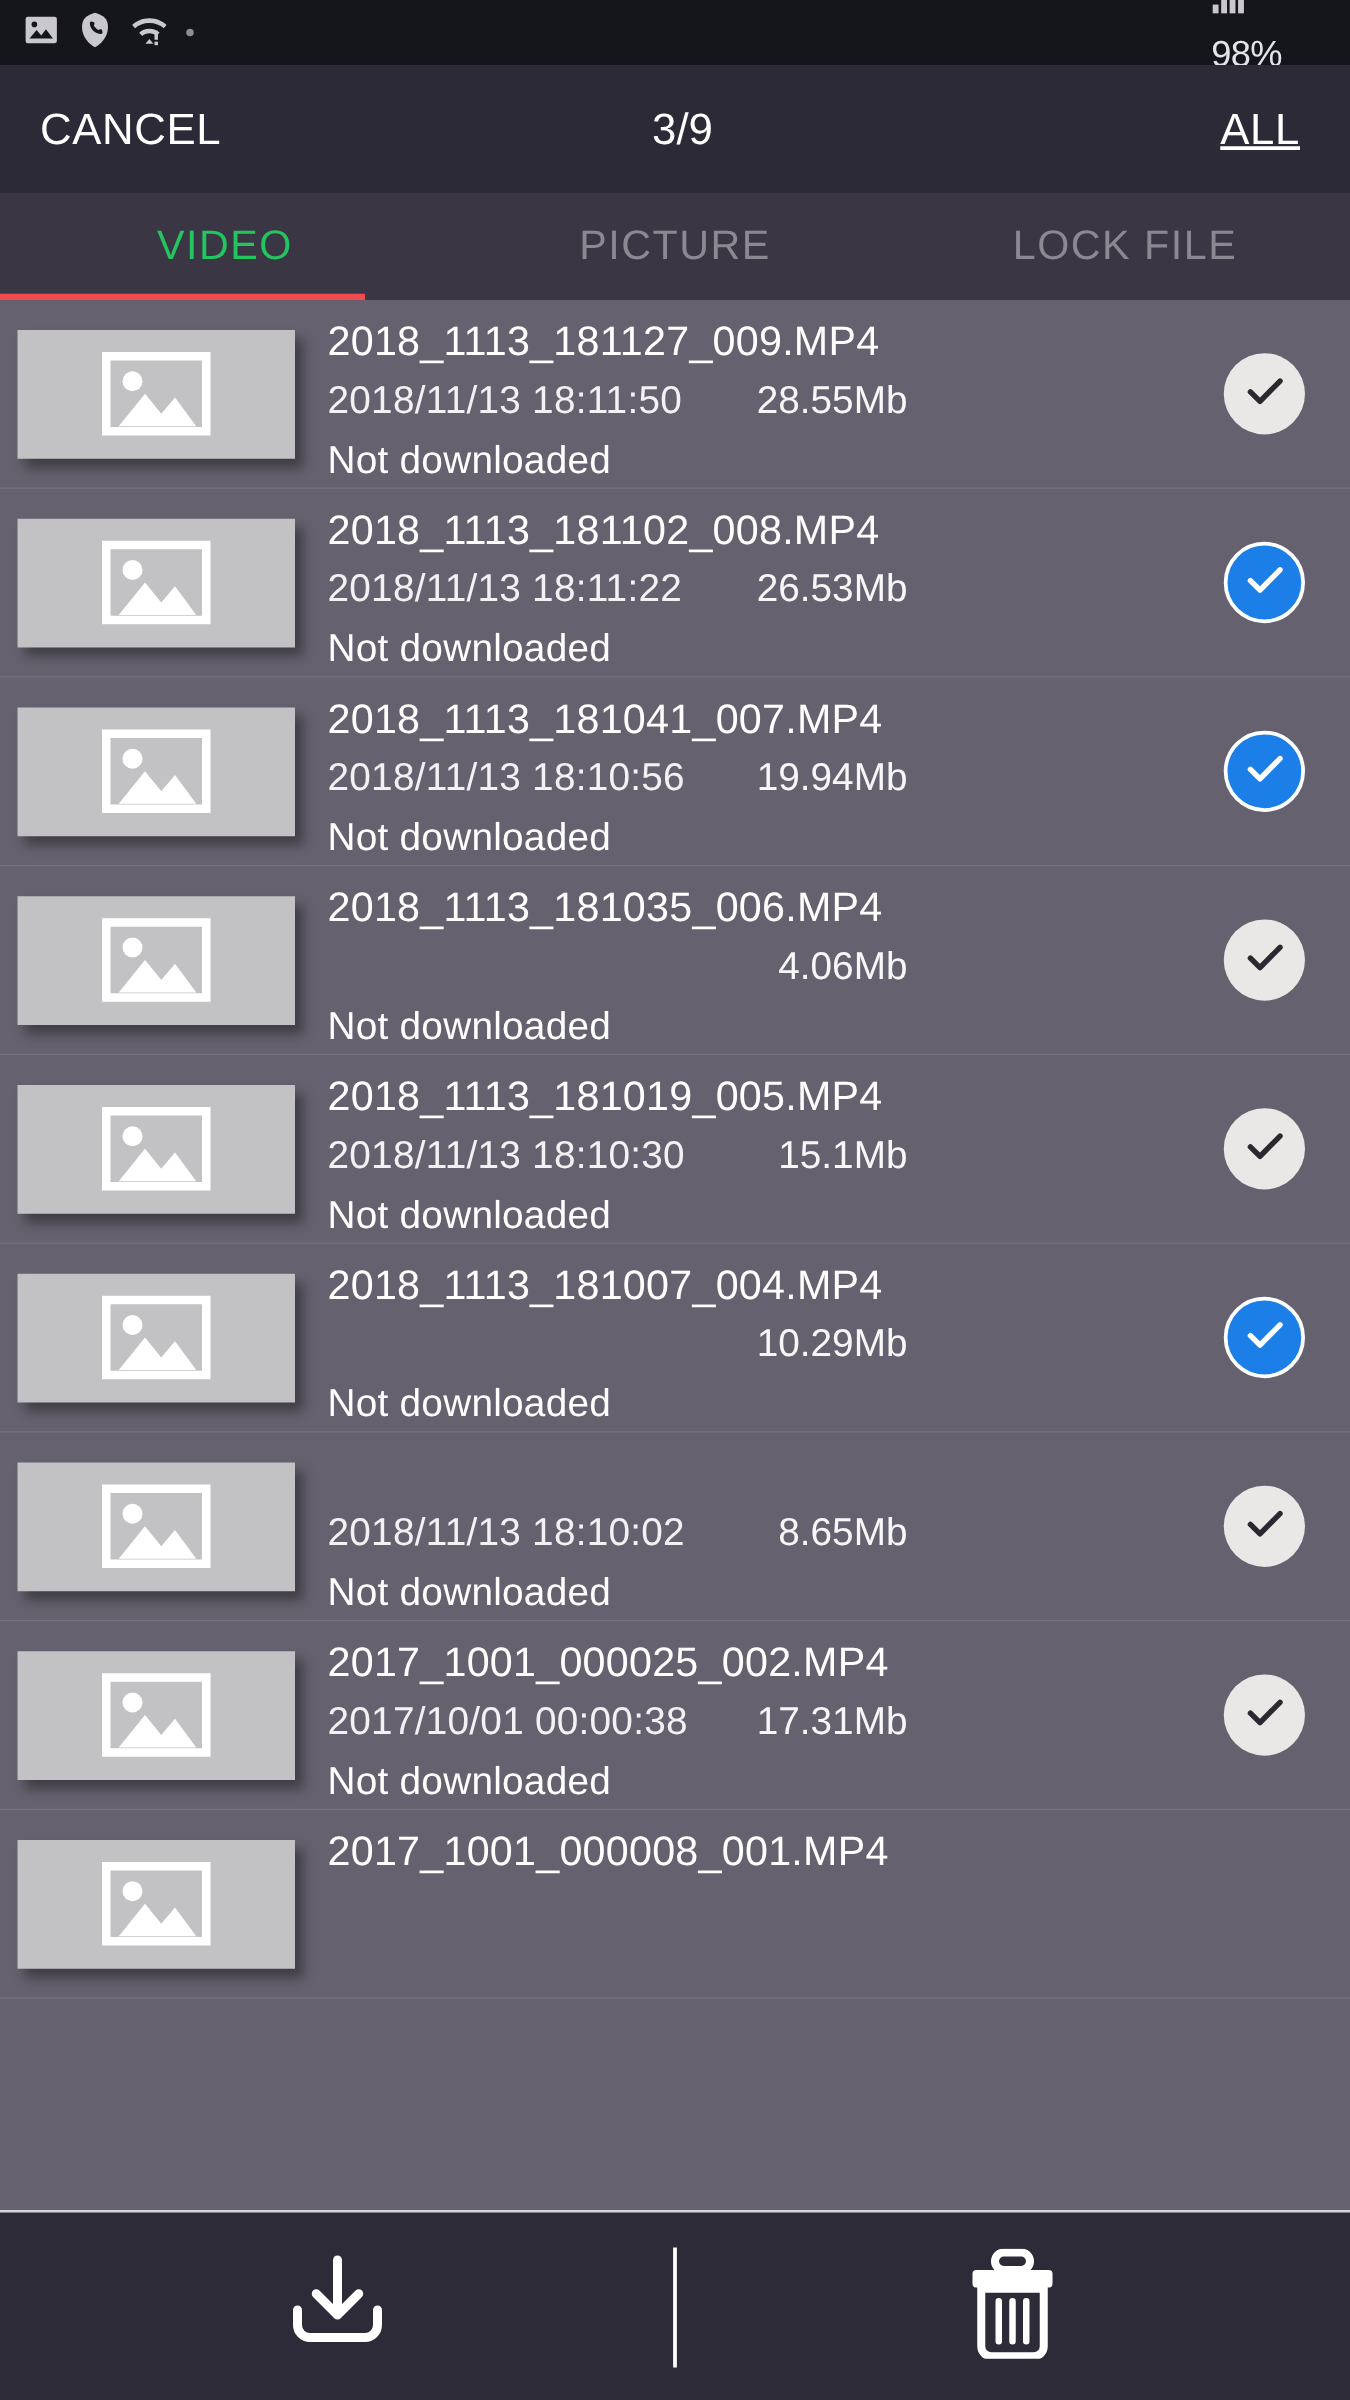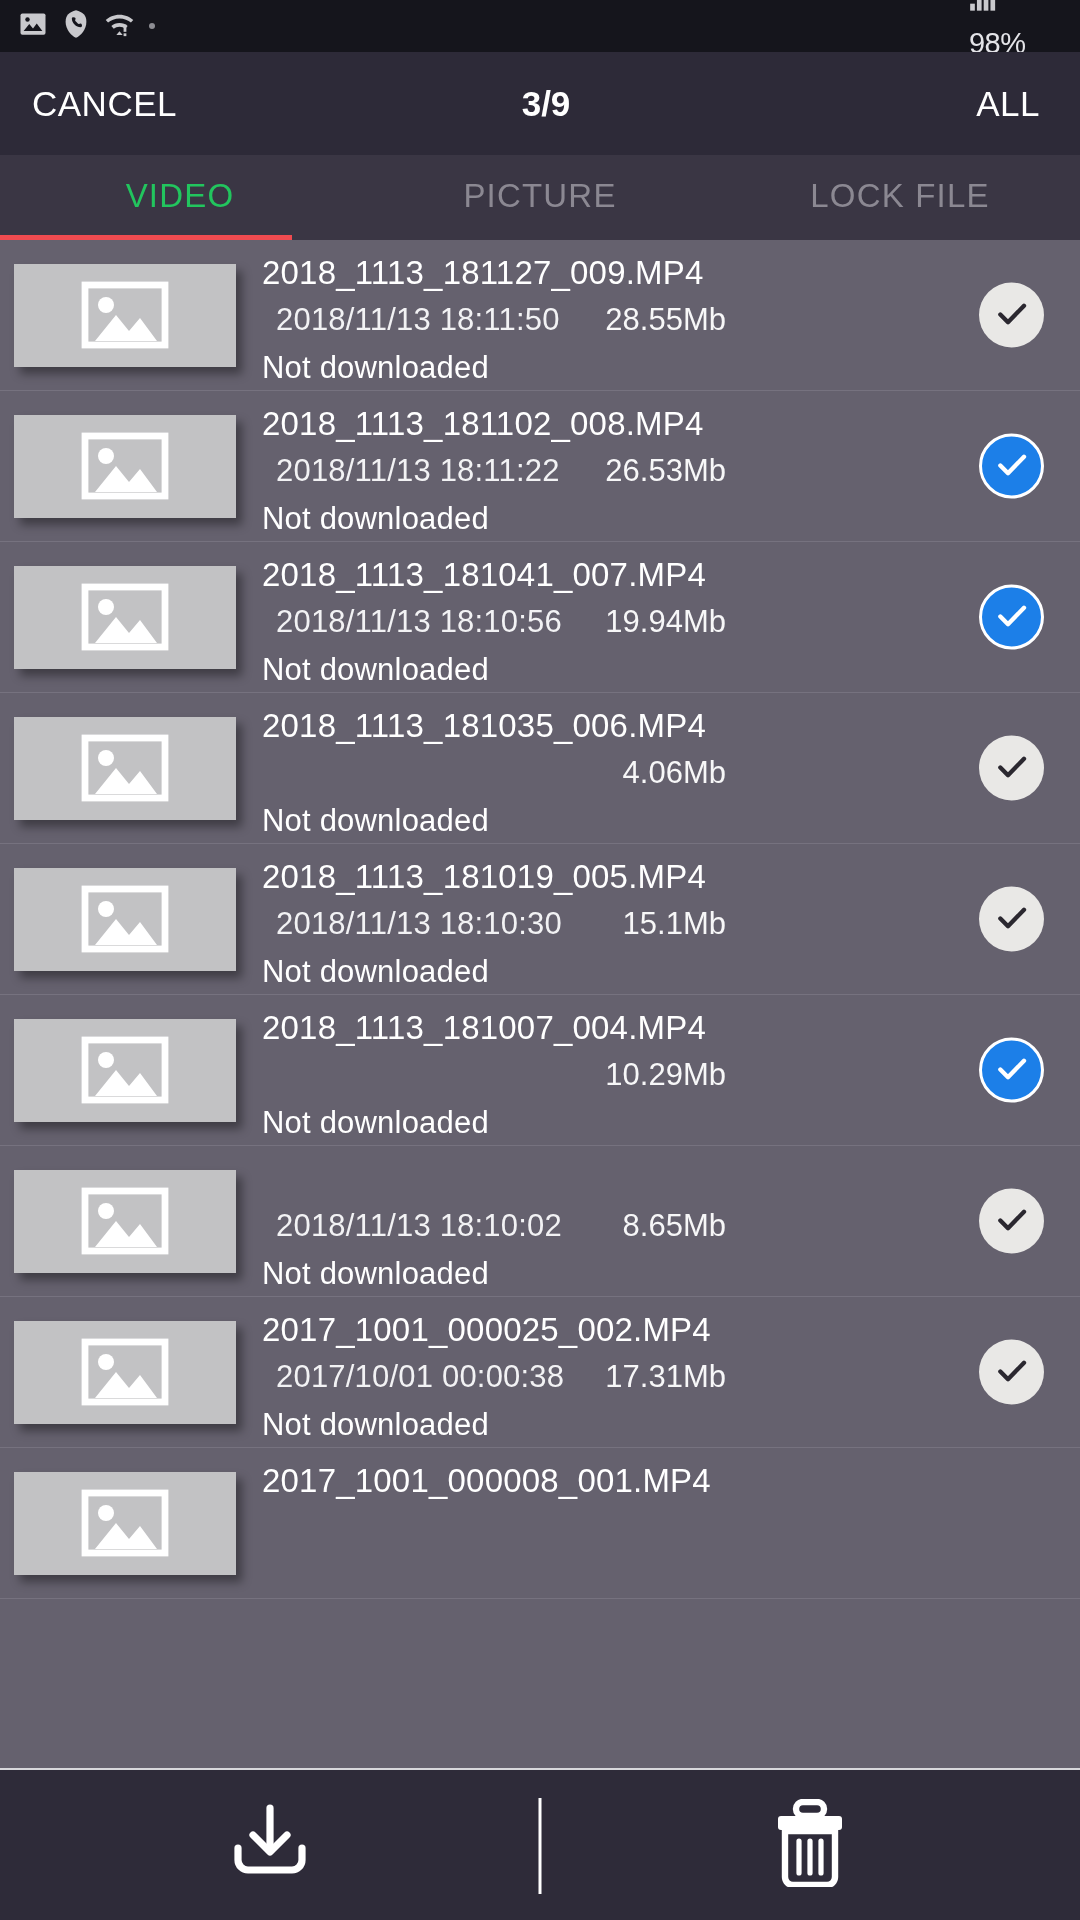--- a/index.html
+++ b/index.html
@@ -28,25 +28,25 @@
   .topbar {
     flex: 0 0 103px; height: 103px; background: #2d2a38;
     display: flex; align-items: center; position: relative;
   }
   .topbar .tb-cancel {
     position: absolute; left: 32px; font-size: 35px; color: #ffffff;
     letter-spacing: 0.5px; cursor: pointer;
   }
   .topbar .tb-count {
     position: absolute; left: 12px; right: 0; text-align: center;
-    font-size: 35px; color: #ffffff; font-weight: bold;
+    font-size: 35px; color: #ffffff;
   }
   .topbar .tb-all {
     position: absolute; right: 40px; font-size: 35px; color: #ffffff;
-    letter-spacing: 0.5px; cursor: pointer;
+    letter-spacing: 0.5px; cursor: pointer; text-decoration: underline;
   }
 
   
   .tabs {
     flex: 0 0 85px; height: 85px; background: #3a3644;
     display: flex; position: relative;
   }
   .tab {
     flex: 1 1 0; display: flex; align-items: center; justify-content: center;
     font-size: 33px; letter-spacing: 1.2px; color: #8b8892; cursor: pointer;
@@ -79,21 +79,21 @@
   .rowbody {
     position: relative; flex: 1 1 auto; height: 151px;
     padding-left: 26px;
   }
   .fname {
     position: absolute; top: 14px; left: 26px;
     font-size: 33px; color: #ffffff; letter-spacing: 0.2px;
     white-space: nowrap;
   }
   .fdate {
-    position: absolute; top: 62px; left: 40px;
+    position: absolute; top: 62px; left: 26px;
     font-size: 31px; color: #f2f2f4; letter-spacing: 0.2px;
     white-space: nowrap;
   }
   .fsize {
     position: absolute; top: 62px; left: 330px; width: 160px;
     text-align: right;
     font-size: 31px; color: #f7f7f8; white-space: nowrap;
   }
   .fstatus {
     position: absolute; top: 110px; left: 26px;

